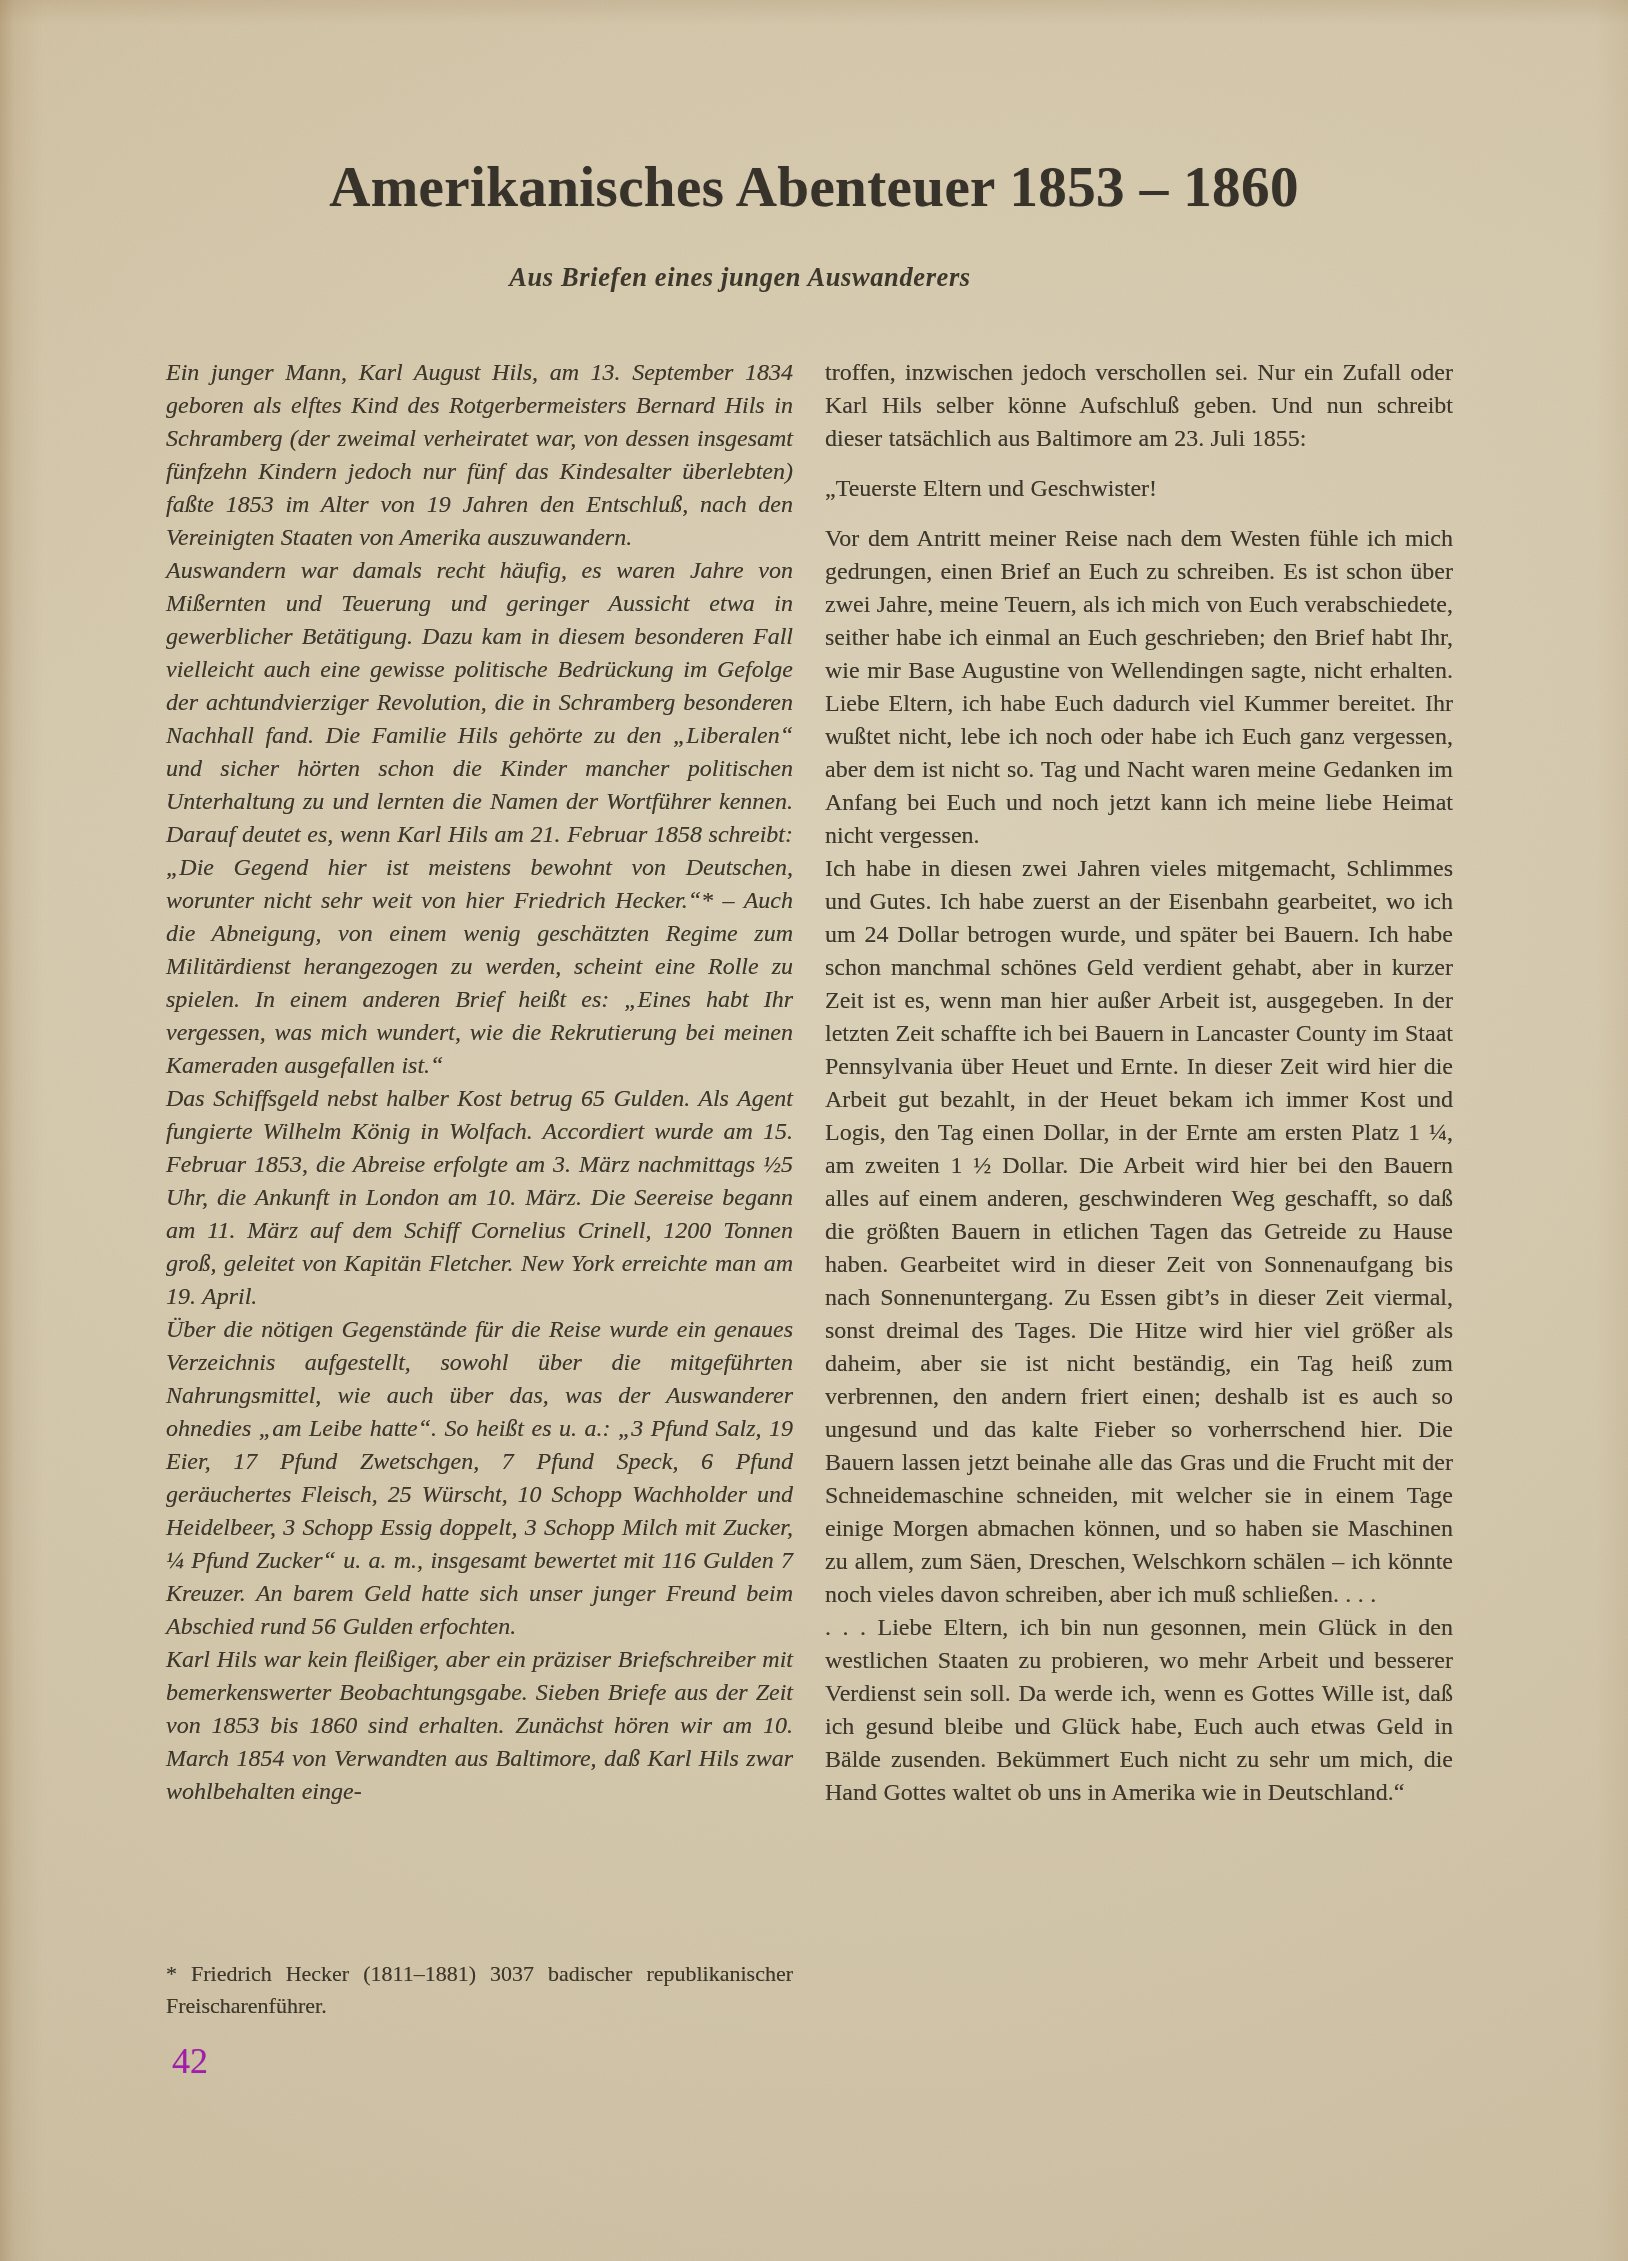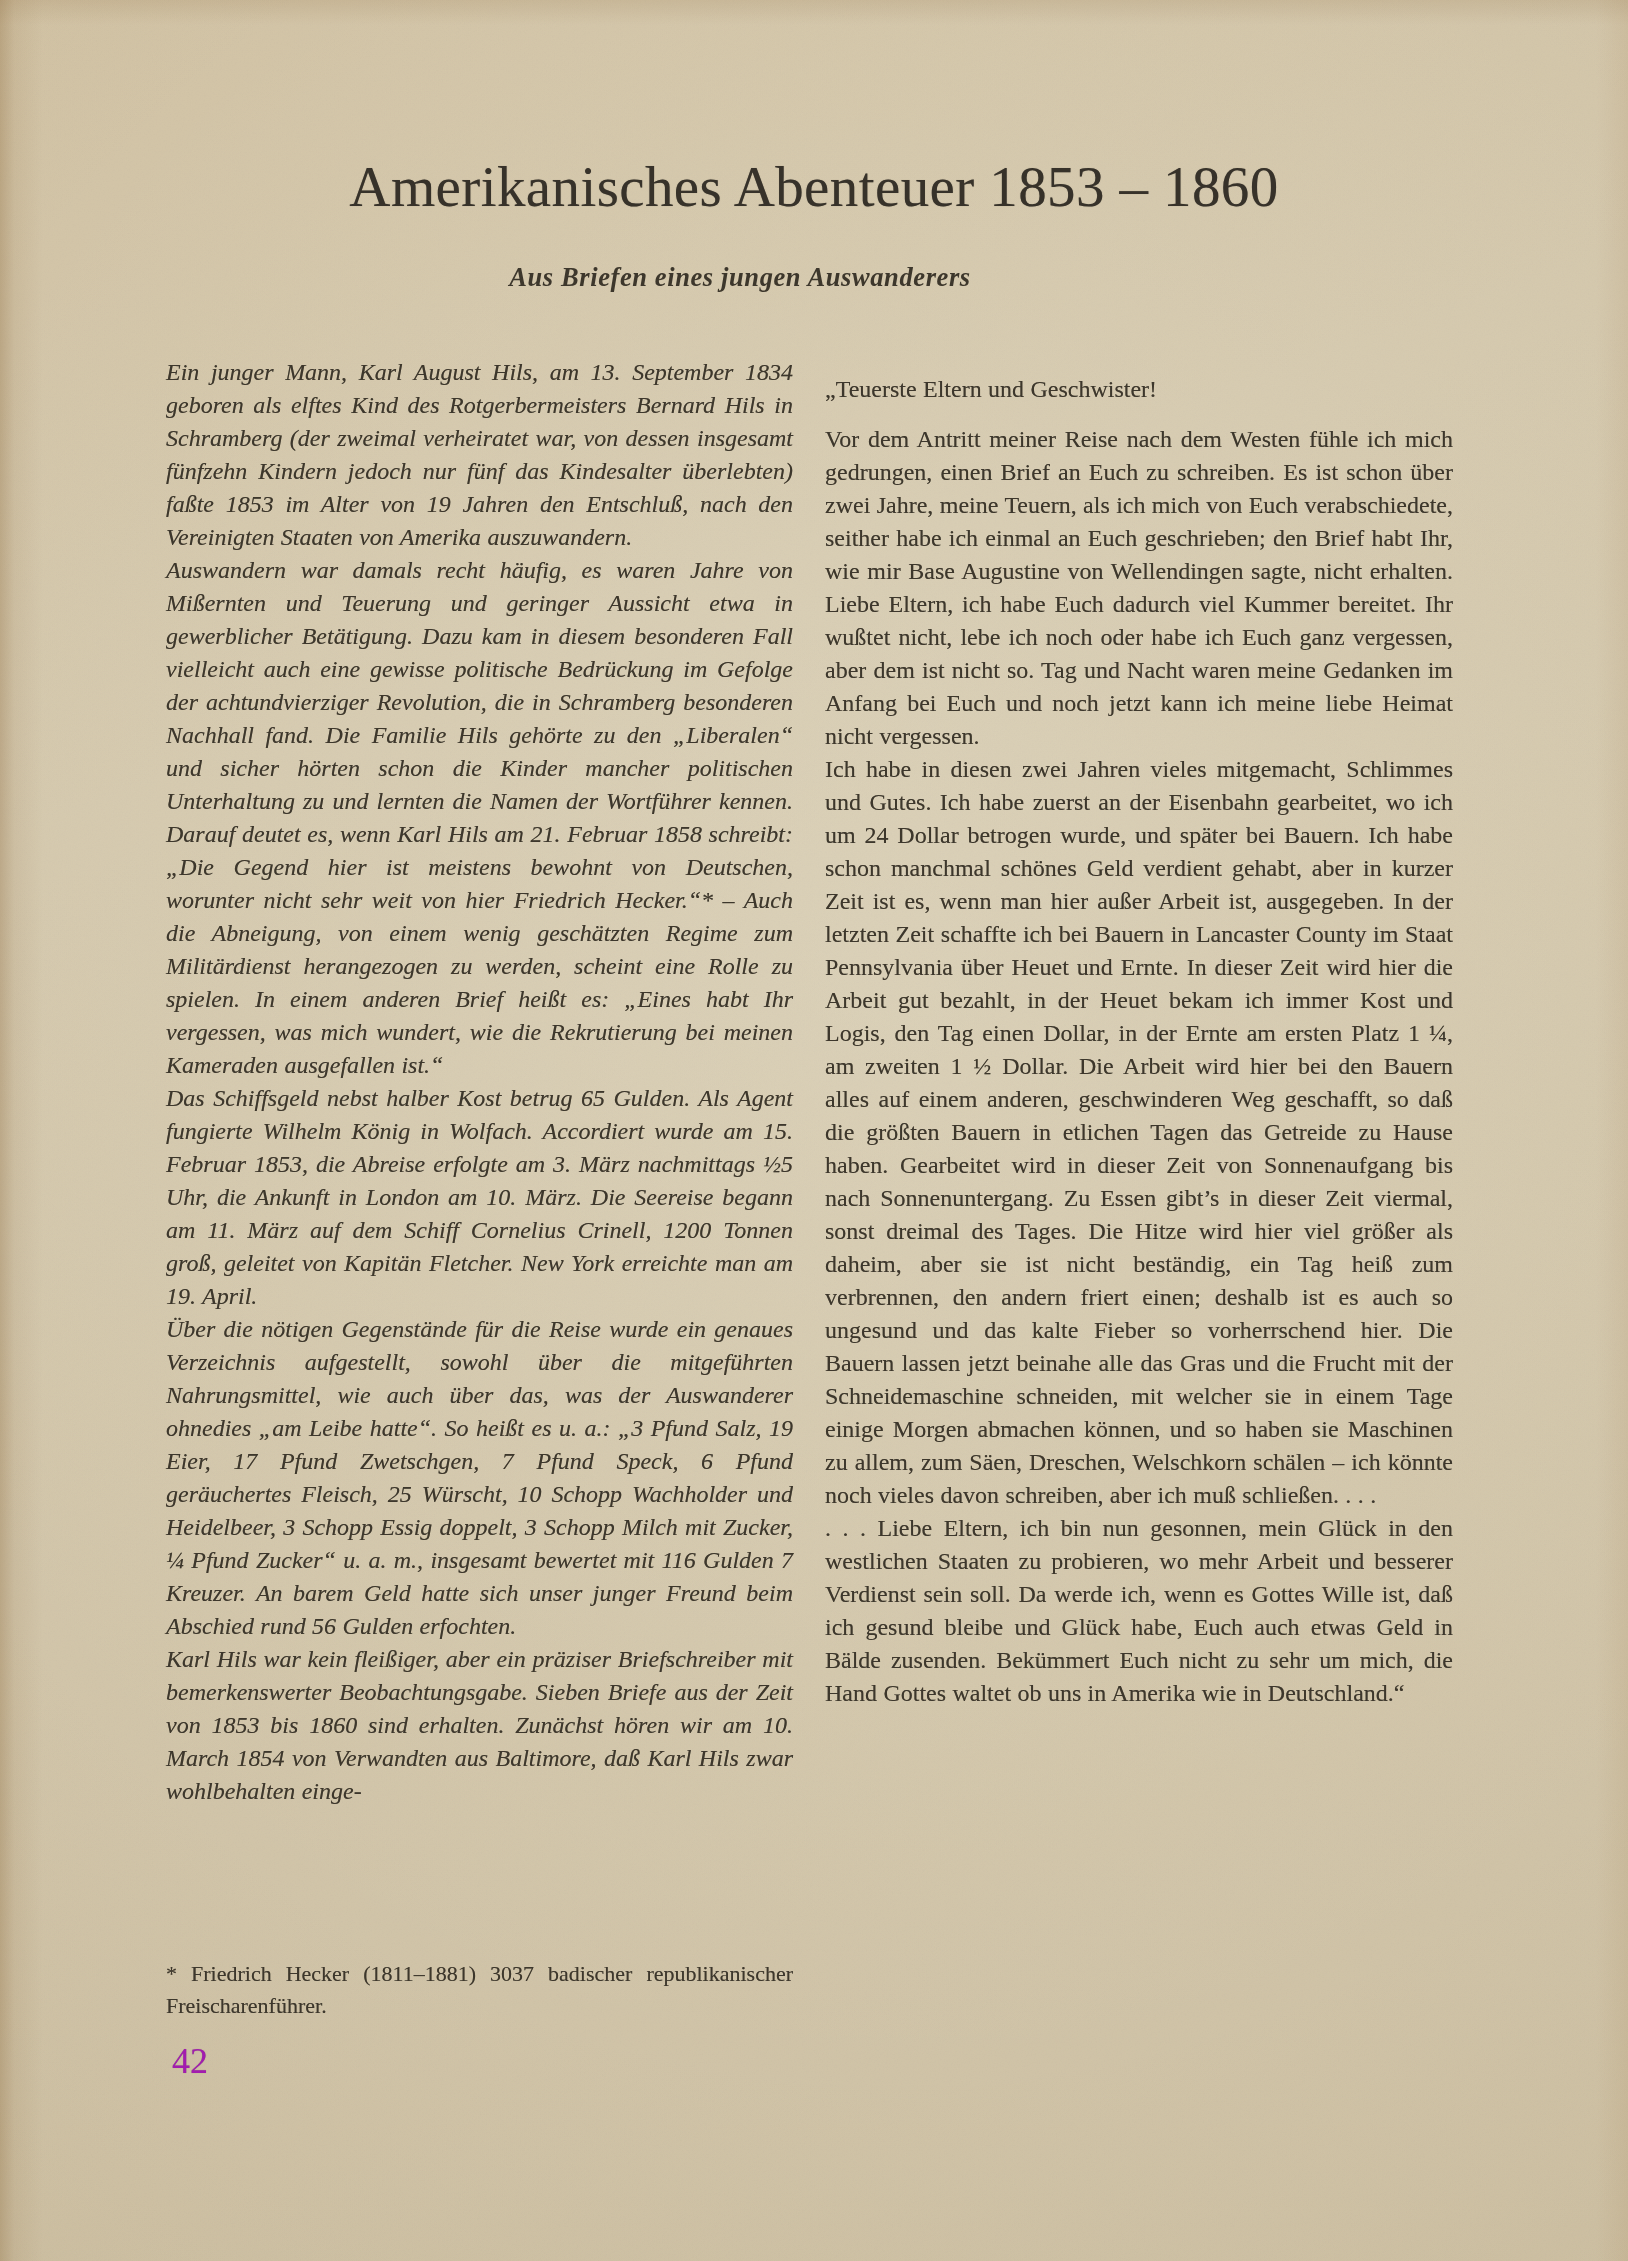--- a/index.html
+++ b/index.html
@@ -11,21 +11,21 @@
       linear-gradient(270deg, rgba(150,110,60,0.10) 0px, rgba(150,110,60,0) 32px),
       linear-gradient(180deg, rgba(134,98,52,0.14) 0px, rgba(134,98,52,0) 25px),
       radial-gradient(ellipse 120% 90% at 55% 42%, rgba(232,226,207,0.38) 0%, rgba(232,226,207,0) 55%, rgba(146,116,66,0.13) 100%),
       linear-gradient(160deg, rgba(198,162,106,0.10) 0%, rgba(198,162,106,0) 30%, rgba(168,150,110,0.09) 85%);
     font-family:"Liberation Serif","DejaVu Serif",serif;
     color:#3d372c;
   }
   .grain{position:absolute;inset:0;opacity:.55;mix-blend-mode:multiply;pointer-events:none;}
   .title{
     position:absolute;top:157px;left:0;width:1628px;margin:0;
-    text-align:center;font-size:57px;line-height:60px;font-weight:400;
+    text-align:center;font-size:57px;line-height:60px;font-weight:700;
     letter-spacing:0.4px;color:#37322a;
     text-shadow:0 0 0.7px rgba(55,50,42,.45);
   }
   .subtitle{
     position:absolute;top:262px;left:0;width:1480px;margin:0;
     text-align:center;font-style:italic;font-weight:700;font-size:26.5px;line-height:30px;
     letter-spacing:0.6px;color:#3d372c;
   }
   .col{
     position:absolute;top:356px;
@@ -66,20 +66,21 @@
 
 <section class="col col-left">
   <p>Ein junger Mann, Karl August Hils, am 13. September 1834 geboren als elftes Kind des Rotgerbermeisters Bernard Hils in Schramberg (der zweimal verheiratet war, von dessen insgesamt fünfzehn Kindern jedoch nur fünf das Kindesalter überlebten) faßte 1853 im Alter von 19 Jahren den Entschluß, nach den Vereinigten Staaten von Amerika auszuwandern.</p>
   <p>Auswandern war damals recht häufig, es waren Jahre von Mißernten und Teuerung und geringer Aussicht etwa in gewerblicher Betätigung. Dazu kam in diesem besonderen Fall vielleicht auch eine gewisse politische Bedrückung im Gefolge der achtundvierziger Revolution, die in Schramberg besonderen Nachhall fand. Die Familie Hils gehörte zu den „Liberalen“ und sicher hörten schon die Kinder mancher politischen Unterhaltung zu und lernten die Namen der Wortführer kennen. Darauf deutet es, wenn Karl Hils am 21. Februar 1858 schreibt: „Die Gegend hier ist meistens bewohnt von Deutschen, worunter nicht sehr weit von hier Friedrich Hecker.“* – Auch die Abneigung, von einem wenig geschätzten Regime zum Militärdienst herangezogen zu werden, scheint eine Rolle zu spielen. In einem anderen Brief heißt es: „Eines habt Ihr vergessen, was mich wundert, wie die Rekrutierung bei meinen Kameraden ausgefallen ist.“</p>
   <p>Das Schiffsgeld nebst halber Kost betrug 65 Gulden. Als Agent fungierte Wilhelm König in Wolfach. Accordiert wurde am 15. Februar 1853, die Abreise erfolgte am 3. März nachmittags ½5 Uhr, die Ankunft in London am 10. März. Die Seereise begann am 11. März auf dem Schiff Cornelius Crinell, 1200 Tonnen groß, geleitet von Kapitän Fletcher. New York erreichte man am 19. April.</p>
   <p>Über die nötigen Gegenstände für die Reise wurde ein genaues Verzeichnis aufgestellt, sowohl über die mitgeführten Nahrungsmittel, wie auch über das, was der Auswanderer ohnedies „am Leibe hatte“. So heißt es u. a.: „3 Pfund Salz, 19 Eier, 17 Pfund Zwetschgen, 7 Pfund Speck, 6 Pfund geräuchertes Fleisch, 25 Würscht, 10 Schopp Wachholder und Heidelbeer, 3 Schopp Essig doppelt, 3 Schopp Milch mit Zucker, ¼ Pfund Zucker“ u. a. m., insgesamt bewertet mit 116 Gulden 7 Kreuzer. An barem Geld hatte sich unser junger Freund beim Abschied rund 56 Gulden erfochten.</p>
   <p>Karl Hils war kein fleißiger, aber ein präziser Briefschreiber mit bemerkenswerter Beobachtungsgabe. Sieben Briefe aus der Zeit von 1853 bis 1860 sind erhalten. Zunächst hören wir am 10. March 1854 von Verwandten aus Baltimore, daß Karl Hils zwar wohlbehalten einge-</p>
 </section>
 
 <section class="col col-right">
+  <p>troffen, inzwischen jedoch verschollen sei. Nur ein Zufall oder Karl Hils selber könne Aufschluß geben. Und nun schreibt dieser tatsächlich aus Baltimore am 23. Juli 1855:</p>
   <p class="salutation">„Teuerste Eltern und Geschwister!</p>
   <p>Vor dem Antritt meiner Reise nach dem Westen fühle ich mich gedrungen, einen Brief an Euch zu schreiben. Es ist schon über zwei Jahre, meine Teuern, als ich mich von Euch verabschiedete, seither habe ich einmal an Euch geschrieben; den Brief habt Ihr, wie mir Base Augustine von Wellendingen sagte, nicht erhalten. Liebe Eltern, ich habe Euch dadurch viel Kummer bereitet. Ihr wußtet nicht, lebe ich noch oder habe ich Euch ganz vergessen, aber dem ist nicht so. Tag und Nacht waren meine Gedanken im Anfang bei Euch und noch jetzt kann ich meine liebe Heimat nicht vergessen.</p>
   <p>Ich habe in diesen zwei Jahren vieles mitgemacht, Schlimmes und Gutes. Ich habe zuerst an der Eisenbahn gearbeitet, wo ich um 24 Dollar betrogen wurde, und später bei Bauern. Ich habe schon manchmal schönes Geld verdient gehabt, aber in kurzer Zeit ist es, wenn man hier außer Arbeit ist, ausgegeben. In der letzten Zeit schaffte ich bei Bauern in Lancaster County im Staat Pennsylvania über Heuet und Ernte. In dieser Zeit wird hier die Arbeit gut bezahlt, in der Heuet bekam ich immer Kost und Logis, den Tag einen Dollar, in der Ernte am ersten Platz 1 ¼, am zweiten 1 ½ Dollar. Die Arbeit wird hier bei den Bauern alles auf einem anderen, geschwinderen Weg geschafft, so daß die größten Bauern in etlichen Tagen das Getreide zu Hause haben. Gearbeitet wird in dieser Zeit von Sonnenaufgang bis nach Sonnenuntergang. Zu Essen gibt’s in dieser Zeit viermal, sonst dreimal des Tages. Die Hitze wird hier viel größer als daheim, aber sie ist nicht beständig, ein Tag heiß zum verbrennen, den andern friert einen; deshalb ist es auch so ungesund und das kalte Fieber so vorherrschend hier. Die Bauern lassen jetzt beinahe alle das Gras und die Frucht mit der Schneidemaschine schneiden, mit welcher sie in einem Tage einige Morgen abmachen können, und so haben sie Maschinen zu allem, zum Säen, Dreschen, Welschkorn schälen – ich könnte noch vieles davon schreiben, aber ich muß schließen. . . .</p>
   <p>. . . Liebe Eltern, ich bin nun gesonnen, mein Glück in den westlichen Staaten zu probieren, wo mehr Arbeit und besserer Verdienst sein soll. Da werde ich, wenn es Gottes Wille ist, daß ich gesund bleibe und Glück habe, Euch auch etwas Geld in Bälde zusenden. Bekümmert Euch nicht zu sehr um mich, die Hand Gottes waltet ob uns in Amerika wie in Deutschland.“</p>
 </section>
 
 <aside class="footnote">* Friedrich Hecker (1811–1881) 3037 badischer republikanischer Freischarenführer.</aside>
 
 <div class="page-number">42</div>
 

